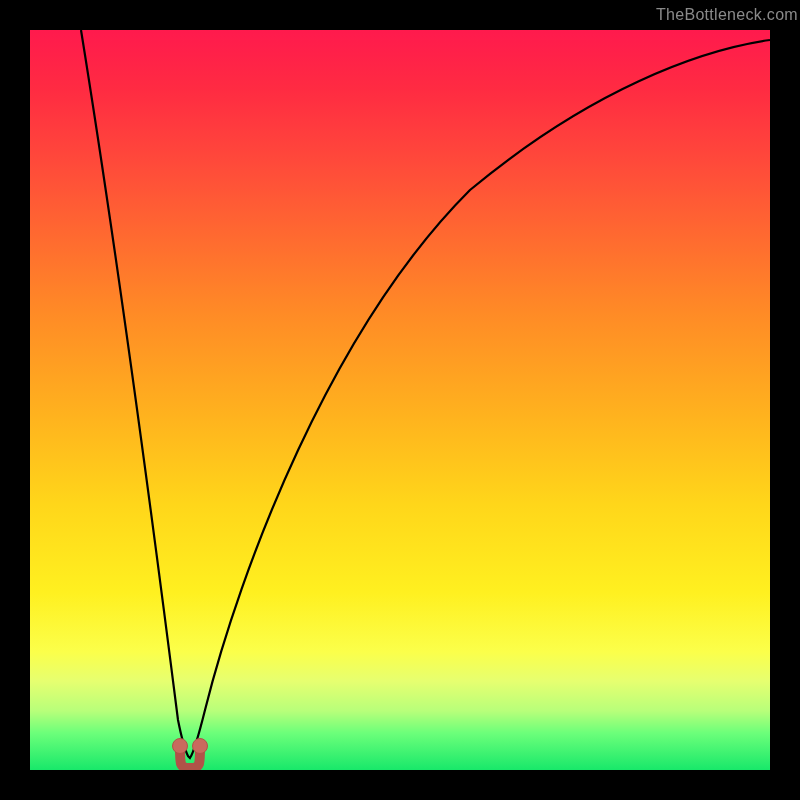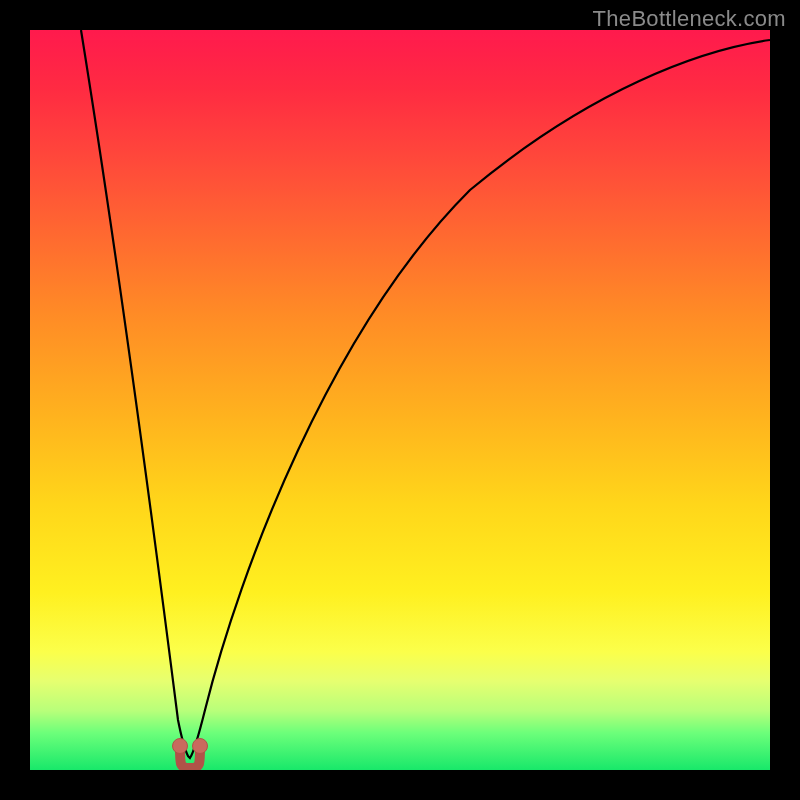--- a/index.html
+++ b/index.html
@@ -29,23 +29,23 @@
       #fbff4a 84%,
       #e6ff70 88%,
       #b8ff7a 92%,
       #6cff7a 95%,
       #18e86a 100%
     );
   }
   .attribution {
     position: absolute;
     top: 6px;
-    right: 14px;
+    right: 2px;
     color: #8a8a8a;
-    font-size: 22px;
+    font-size: 16px;
     font-weight: 500;
     letter-spacing: 0.3px;
   }
   svg.curve {
     position: absolute;
     left: 30px;
     top: 30px;
     width: 740px;
     height: 740px;
   }

